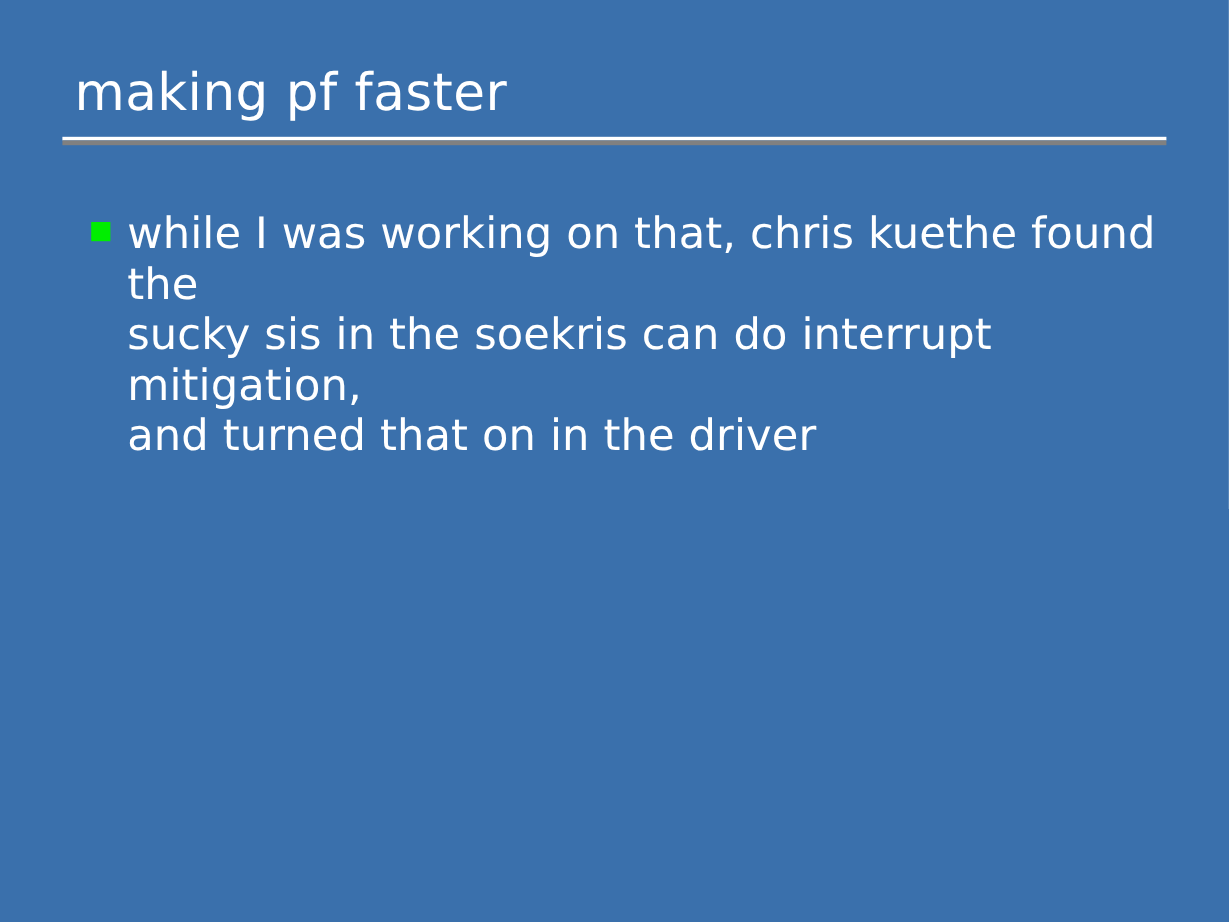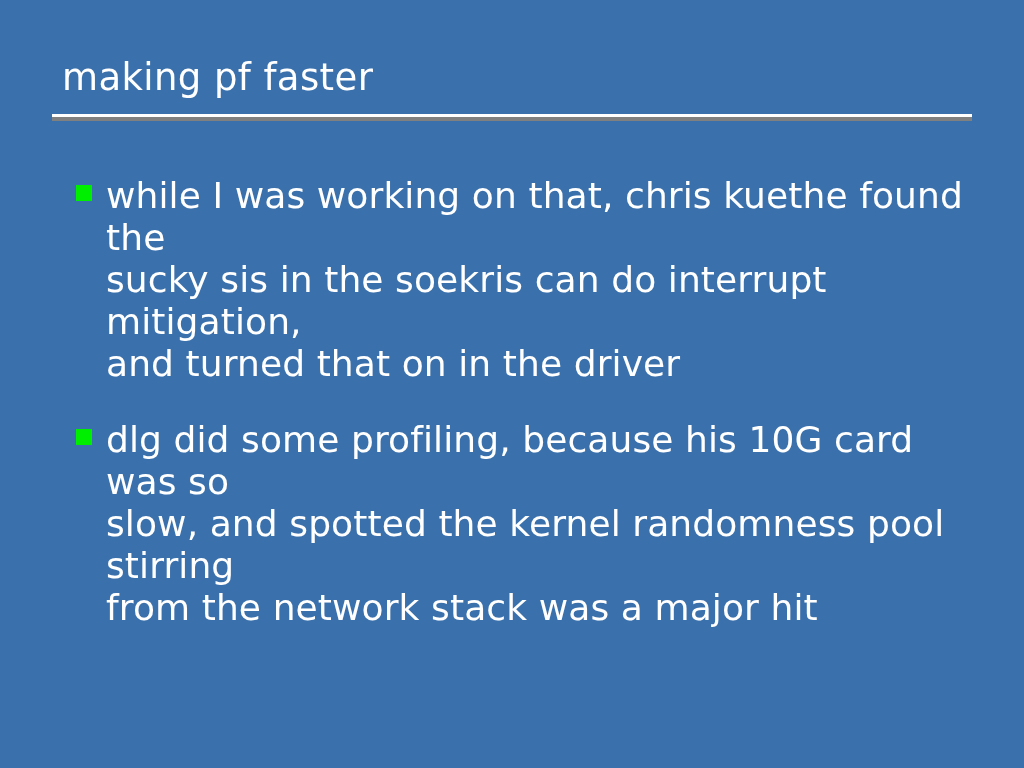--- a/index.html
+++ b/index.html
@@ -27,21 +27,21 @@
   #title-block {
     position: absolute;
     left: 52px;
     top: 52px;
     width: 920px;
   }
 
   #slide-title {
     color: #FFFFFF;
     font-family: "DejaVu Sans", sans-serif;
-    font-size: 37px;
+    font-size: 43px;
     font-weight: 400;
     line-height: 52px;
     letter-spacing: 0.4px;
     white-space: nowrap;
     padding-left: 10px;
   }
 
   
   #title-rule {
     position: absolute;
@@ -122,22 +122,16 @@
 
   <div id="body-block">
 
     <div class="bullet-item">
       <span class="bullet-marker"></span>
       <span class="bullet-text">while I was working on that, chris kuethe found the
 sucky sis in the soekris can do interrupt mitigation,
 and turned that on in the driver</span>
     </div>
 
-    <div class="bullet-item">
-      <span class="bullet-marker"></span>
-      <span class="bullet-text">dlg did some profiling, because his 10G card was so
-slow, and spotted the kernel randomness pool stirring
-from the network stack was a major hit</span>
-    </div>
 
   </div>
 
 </div>
 
 </body></html>

